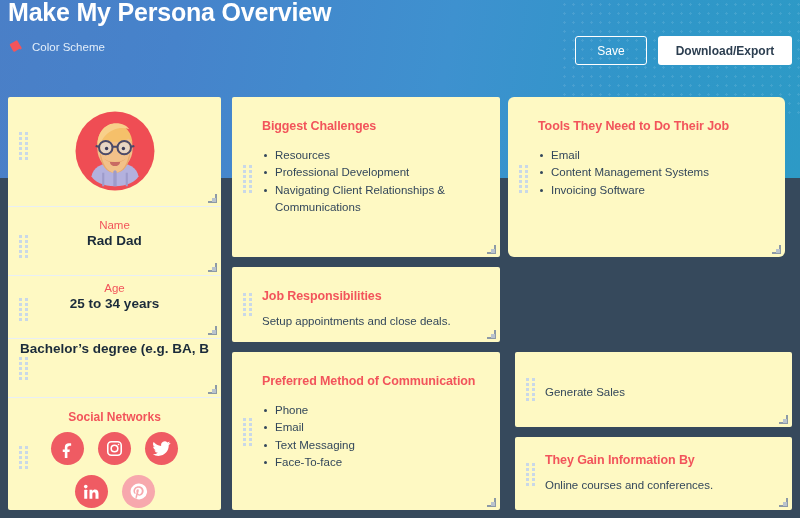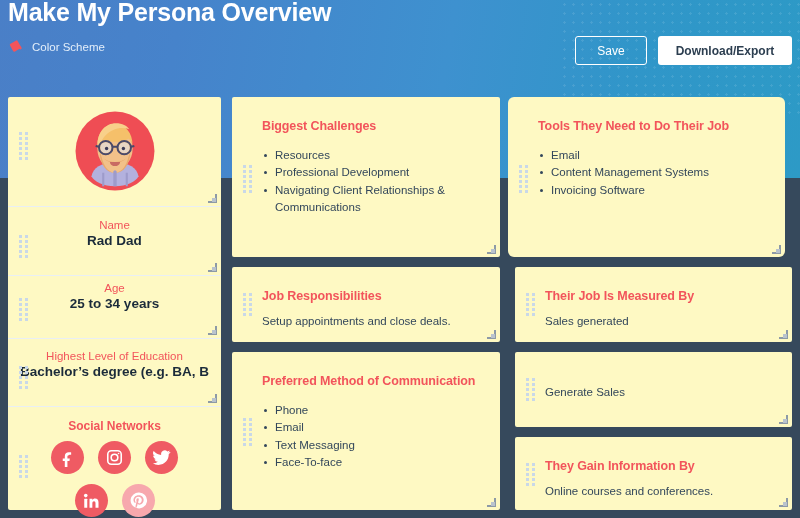--- a/index.html
+++ b/index.html
@@ -353,21 +353,20 @@
           <i></i>
           <i></i>
           <i></i>
           <i></i>
           <i></i>
           <i></i>
           <i></i>
           <i></i>
           <i></i>
       </div>
-      <div class="field-label" style="margin-top:11px;">Highest Level of Education</div>
       <div class="field-value" style="margin-top:2px;">Bachelor’s degree (e.g. BA, B</div>
       <span class="resize-corner"></span>
     </div>
 
     <div class="persona-section" id="sec-social">
       <div class="drag-handle" style="top:48px;">
         <i></i>
           <i></i>
           <i></i>
           <i></i>
@@ -510,39 +509,20 @@
       <div class="card-title">Tools They Need to Do Their Job</div>
       <ul class="card-list" style="margin-top:14px;">
         <li>Email</li>
         <li>Content Management Systems</li>
         <li>Invoicing Software</li>
       </ul>
     </div>
     <span class="resize-corner"></span>
   </div>
 
-  <div class="card" id="card-measured">
-    <div class="drag-handle" style="top:26px;">
-      <i></i>
-        <i></i>
-        <i></i>
-        <i></i>
-        <i></i>
-        <i></i>
-        <i></i>
-        <i></i>
-        <i></i>
-        <i></i>
-    </div>
-    <div class="c-inner" style="top:22px;">
-      <div class="card-title">Their Job Is Measured By</div>
-      <div class="card-body" style="margin-top:10px;">Sales generated</div>
-    </div>
-    <span class="resize-corner"></span>
-  </div>
 
   <div class="card" id="card-goals">
     <div class="drag-handle" style="top:26px;">
       <i></i>
         <i></i>
         <i></i>
         <i></i>
         <i></i>
         <i></i>
         <i></i>
@@ -562,20 +542,20 @@
         <i></i>
         <i></i>
         <i></i>
         <i></i>
         <i></i>
         <i></i>
         <i></i>
         <i></i>
         <i></i>
     </div>
-    <div class="c-inner" style="top:22px;">
+    <div class="c-inner" style="top:16px;">
       <div class="card-title">They Gain Information By</div>
       <div class="card-body" style="margin-top:10px;">Online courses and conferences.</div>
     </div>
     <span class="resize-corner"></span>
   </div>
 
 </div>
 
 </body></html>

